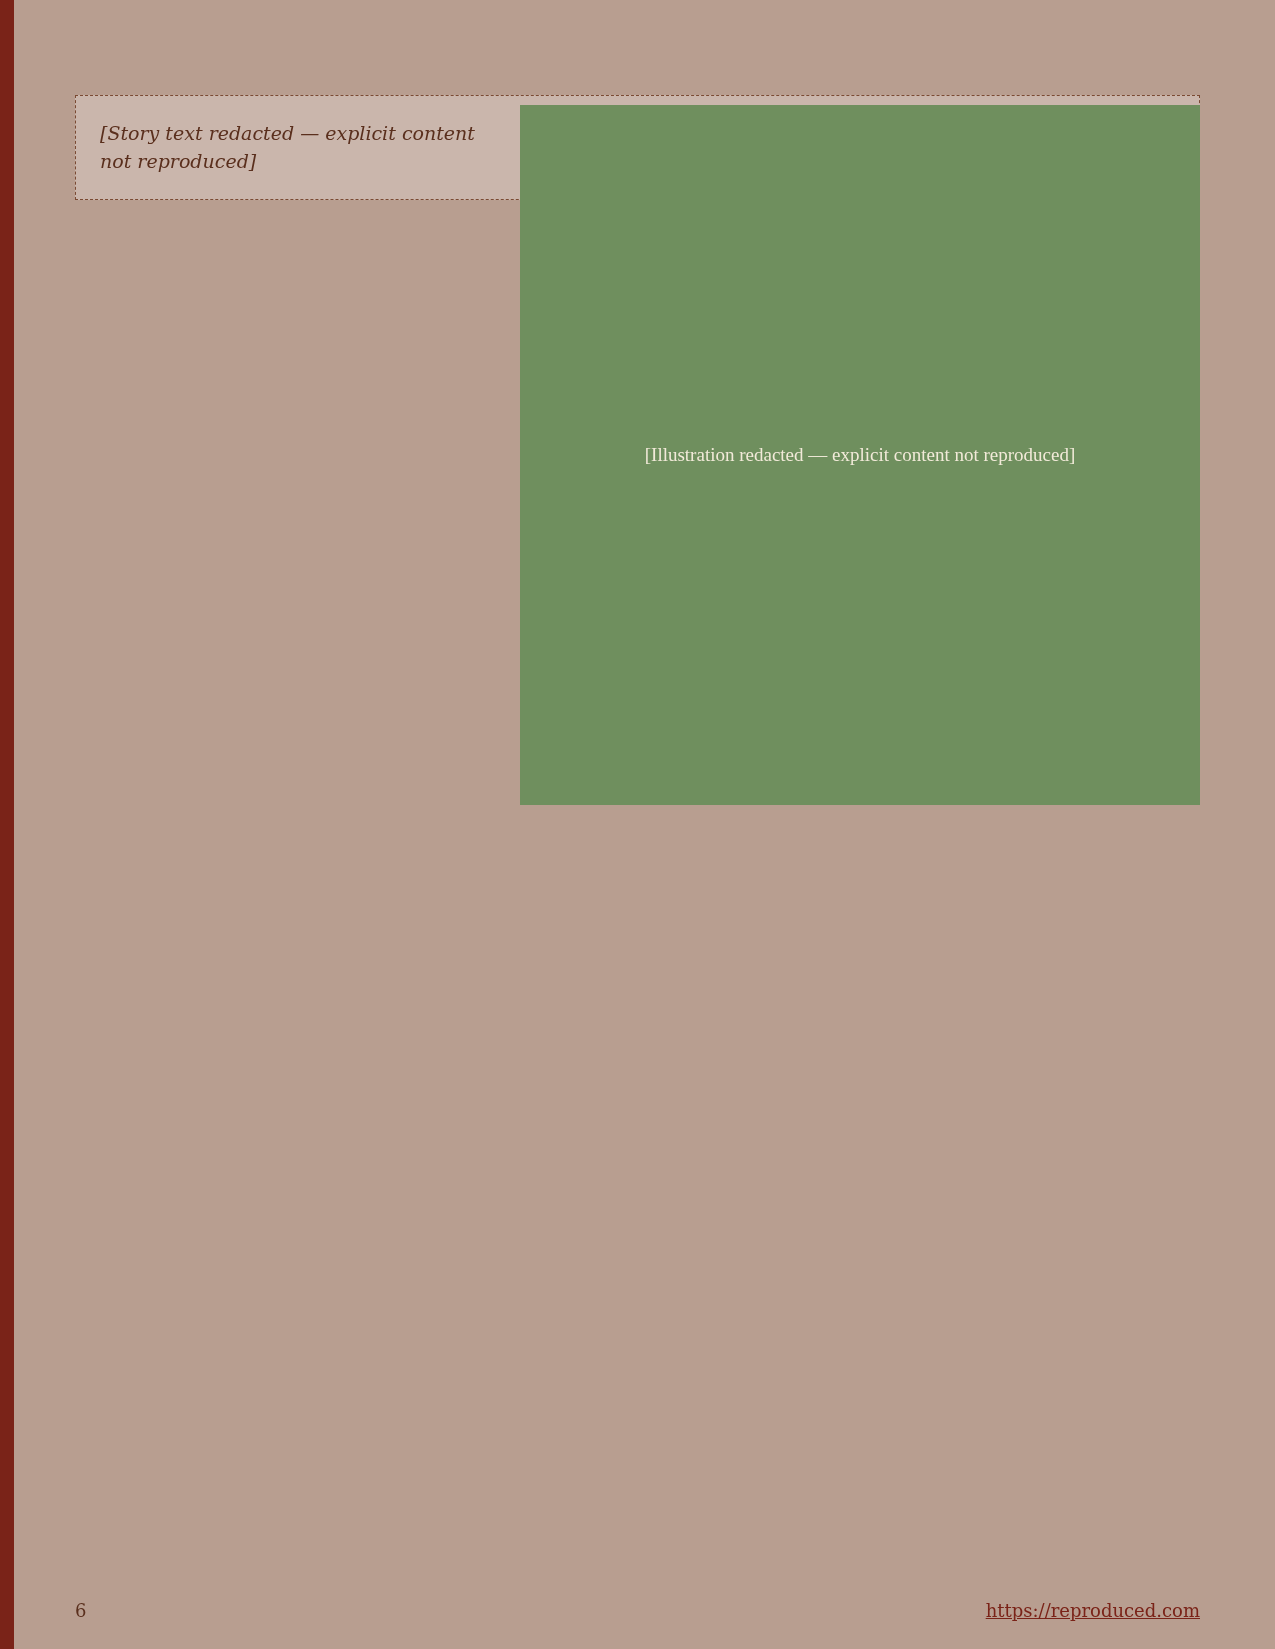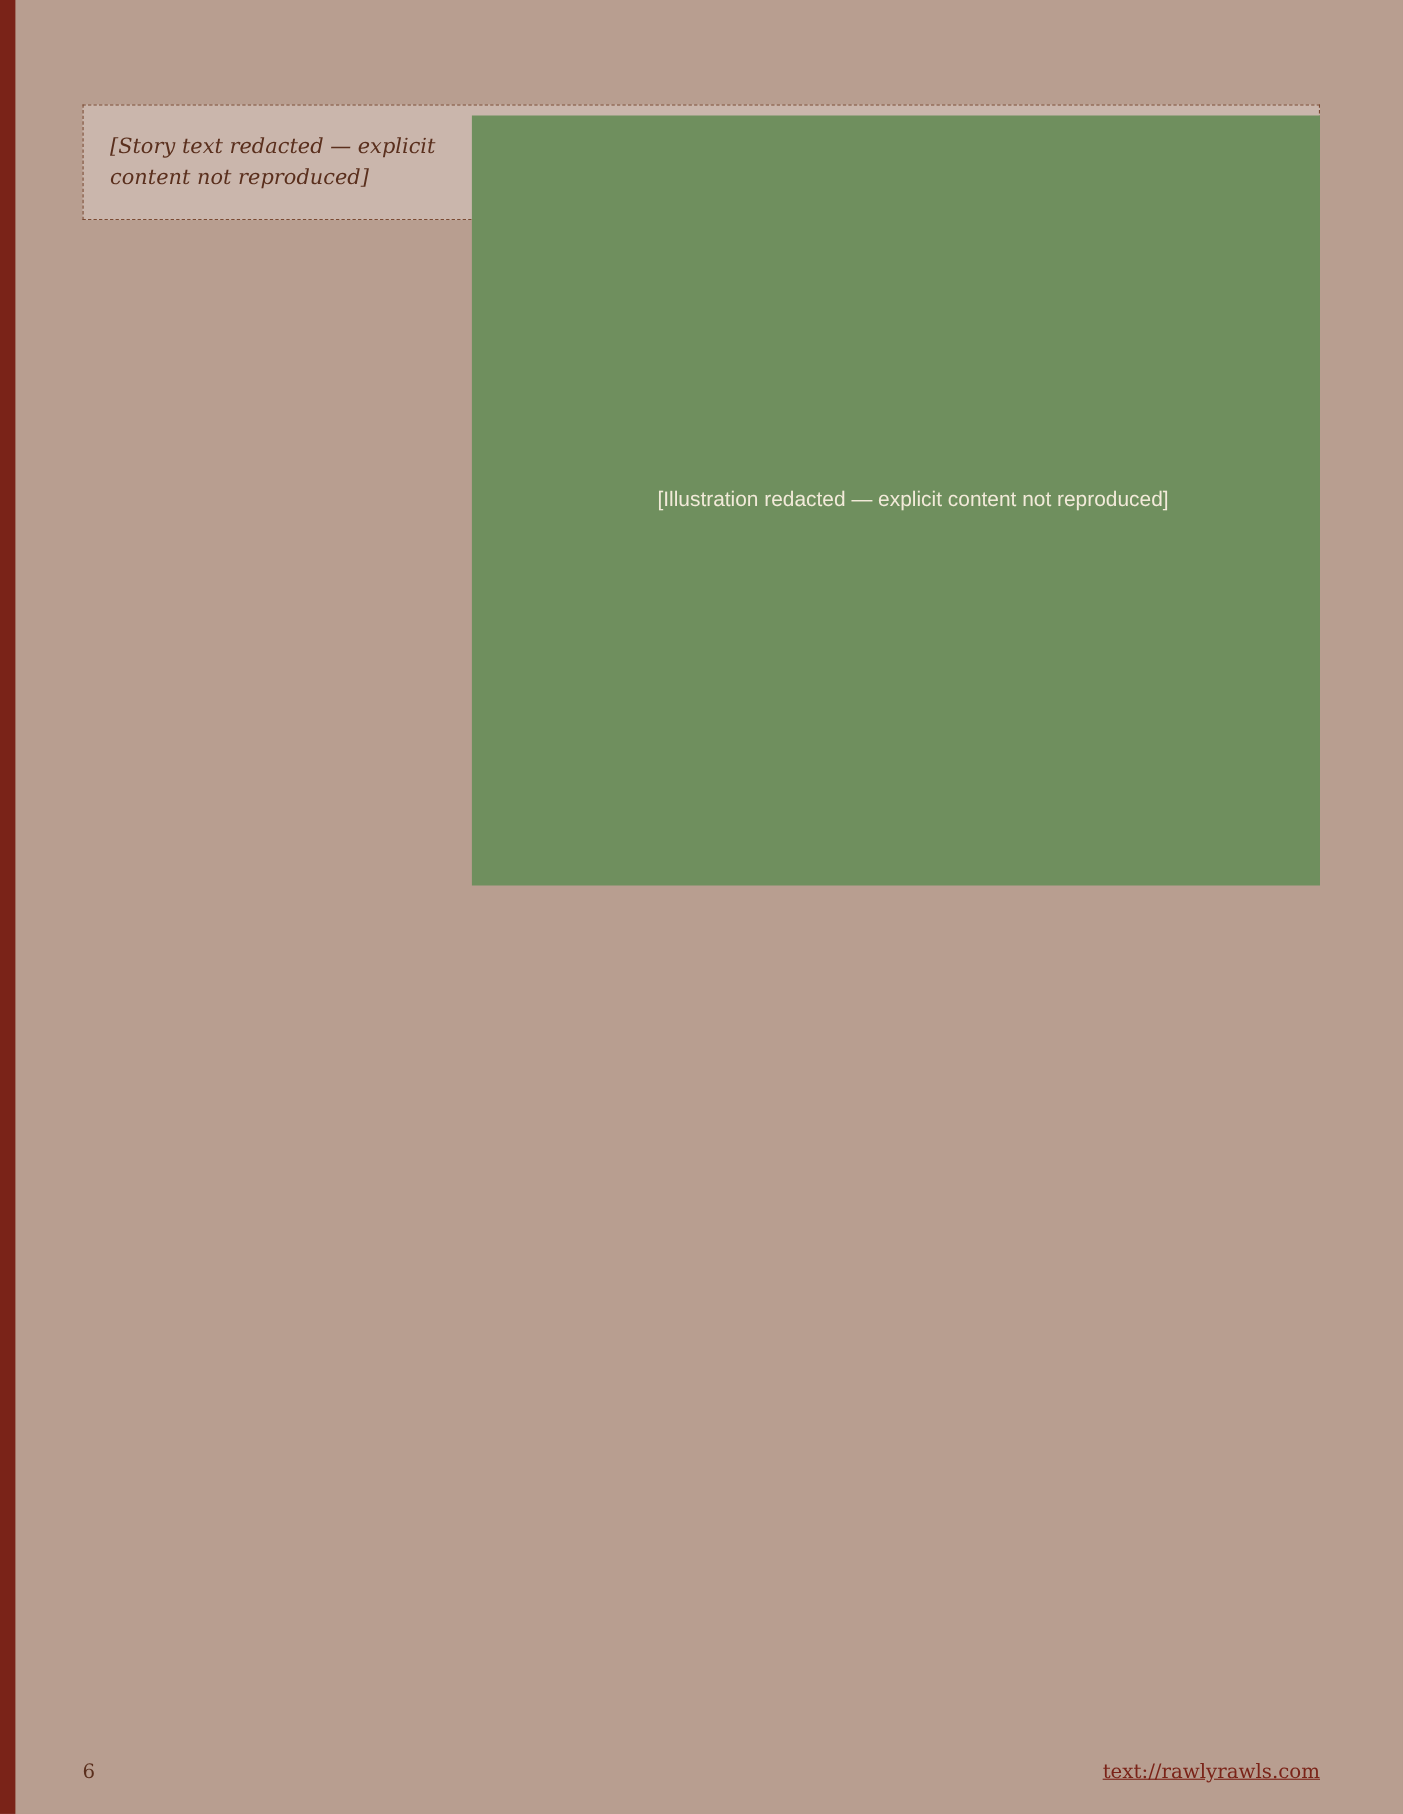--- a/index.html
+++ b/index.html
@@ -4,33 +4,33 @@
 <style>
   body { margin:0; background:#b59a8c; font-family:"DejaVu Serif", serif; }
   .page { width:1275px; height:1649px; position:relative;
           background:linear-gradient(135deg,#c3a99a,#b2978a 60%,#a8range 100%);
           background-color:#b89e90; color:#5a2f1d; }
   .margin-strip { position:absolute; left:0; top:0; bottom:0; width:14px; background:#7a2318; }
   .content { position:absolute; left:75px; right:75px; top:95px; bottom:80px;
              font-size:19px; line-height:1.45; }
   .redacted-note { padding:24px; border:1px dashed #7a4a33; background:rgba(255,255,255,.25);
                    font-style:italic; }
-  .image-placeholder { float:right; width:740px; height:700px; margin:10px 0 10px 30px;
+  .image-placeholder { float:right; width:680px; height:700px; margin:10px 0 10px 30px;
                        background:#6f8f5e; display:flex; align-items:center; justify-content:center;
-                       color:#f2ead9; font-family:Liberation Sans, sans-serif;padding-left:31px; }
+                       color:#f2ead9; font-family:Liberation Serif, serif; }
   .footer { position:absolute; bottom:28px; left:75px; right:75px;
             display:flex; justify-content:space-between; font-size:18px; }
   .footer a { color:#7a2318; text-decoration:underline; }
 </style>
 </head>
 <body>
 
 <div class="page">
   <div class="margin-strip"></div>
   <div class="content">
     <div class="image-placeholder">[Illustration redacted — explicit content not reproduced]</div>
     <div class="redacted-note">[Story text redacted — explicit content not reproduced]</div>
   </div>
   <div class="footer">
     <span>6</span>
-    <a href="#">text://rawlyrawls.com</a>
+    <a href="#">https://reproduced.com</a>
   </div>
 </div>
 
 </body></html>

